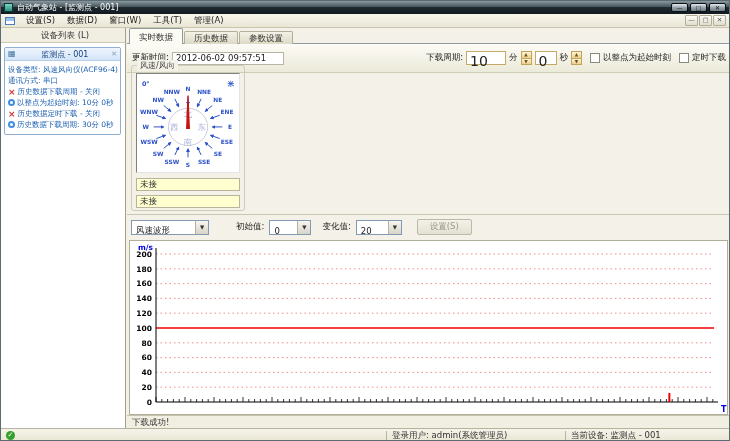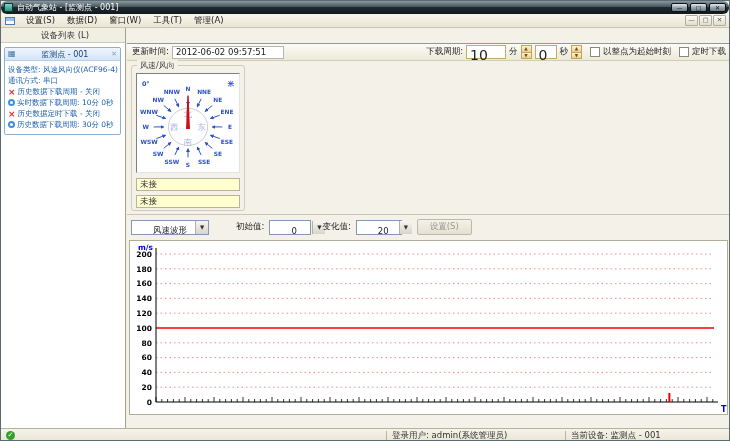--- a/index.html
+++ b/index.html
@@ -1,20 +1,20 @@
 <!DOCTYPE html>
 <html><head>
 <meta charset="utf-8">
 <style>
   *{margin:0;padding:0;box-sizing:border-box;}
   html,body{width:730px;height:441px;background:#fff;}
   body{font-family:"DejaVu Sans",sans-serif;font-size:9px;color:#222;}
   .window{position:relative;width:730px;height:441px;background:#f1efe2;overflow:hidden;border:1px solid #5c6a72;}
   
-  .titlebar{position:absolute;left:0;top:0;width:100%;height:13px;background:linear-gradient(#8a98a0,#46545c 45%,#1f2930 50%,#10191f);display:flex;align-items:center;padding:0 3px;border-radius:6px;}
+  .titlebar{position:absolute;left:0;top:0;width:100%;height:13px;background:linear-gradient(#8a98a0,#46545c 45%,#1f2930 50%,#10191f);display:flex;align-items:center;padding:0 3px;}
   .title-icon{width:9px;height:9px;background:linear-gradient(#7fd4c8,#2a8f7f);border:1px solid #0d3a33;margin-right:4px;flex:none;}
   .title-text{color:#fff;font-size:8px;flex:1;white-space:nowrap;overflow:hidden;}
   .tb-btn{width:17px;height:9px;margin-left:2px;border:1px solid #0b1115;border-radius:2px;background:linear-gradient(#e5ebee,#9aa6ad 50%,#6e7b83);font-size:6px;line-height:7px;text-align:center;color:#111;flex:none;}
   
   .menubar{position:absolute;left:0;top:13px;width:100%;height:14px;background:linear-gradient(#f8f6eb,#e9e6d6);border-bottom:1px solid #c9c5b0;display:flex;align-items:center;padding:0 3px;}
   .mdi-icon{width:10px;height:8px;border:1px solid #4a7ebb;background:linear-gradient(#9cc0e8 0 3px,#fff 3px);margin:0 5px 0 1px;flex:none;}
   .menu-item{padding:1px 6px;font-size:8.5px;color:#222;white-space:nowrap;}
   .mdi-btns{margin-left:auto;display:flex;gap:1px;}
   .mdi-btn{width:13px;height:11px;border:1px solid #b1ae9d;background:linear-gradient(#fcfbf6,#e0ddcd);font-size:6.5px;line-height:9px;text-align:center;color:#555;border-radius:1px;}
   
@@ -28,21 +28,21 @@
   .dp-body{padding:3px 2px 4px 3px;}
   .dev-line{display:flex;align-items:center;min-height:11px;font-size:7.5px;color:#1c5fb0;white-space:nowrap;overflow:hidden;}
   .ic{display:inline-block;margin-right:2px;flex:none;}
   .ic-x{color:#d03030;font-weight:bold;font-size:9px;line-height:8px;}
   .ic-clock{width:7px;height:7px;border-radius:50%;border:2px solid #3f8fe0;}
   
   .main{position:absolute;left:126px;top:27px;width:604px;height:400px;background:#f4f2e8;}
   .tabbar{position:absolute;left:2px;top:0;height:16px;display:flex;align-items:flex-end;z-index:3;}
   .tab{height:13px;padding:1px 9px 0;font-size:8.5px;border:1px solid #b2af9a;border-bottom:none;background:linear-gradient(#f4f2e6,#dcd9c6);margin-right:1px;border-radius:2px 2px 0 0;color:#333;white-space:nowrap;}
   .tab.active{height:16px;padding-top:3px;background:#fbfaf3;border-color:#8e9a9b;}
-  .toolbar{position:absolute;left:0;top:15px;width:100%;height:18px;background:linear-gradient(#fcfbf6,#ecead9);border-top:1px solid #8e9a9b;border-bottom:1px solid #cfccb8;display:flex;align-items:center;padding:8px 5px;gap:3px;}
+  .toolbar{position:absolute;left:0;top:15px;width:100%;height:18px;background:linear-gradient(#fcfbf6,#ecead9);border-top:1px solid #8e9a9b;border-bottom:1px solid #cfccb8;display:flex;align-items:center;padding:14px 5px;gap:3px;}
   .tb-label{font-size:8.5px;color:#222;white-space:nowrap;}
   .time-box{width:112px;height:13px;background:#fff;border:1px solid #b8b5a4;font-size:8.5px;padding:0 3px;line-height:11px;}
   .flex-sp{flex:1;}
   .num-box{width:40px;height:14px;background:#fff;border:1px solid #c3aa67;font-size:14px;padding:1px 3px;}
   .num-box.small{width:22px;}
   .spin{display:inline-flex;flex-direction:column;width:11px;height:14px;}
   .sp-u,.sp-d{flex:1;font-size:4.5px;line-height:5px;text-align:center;color:#6b5318;background:linear-gradient(#fdf4d8,#eccf8e);border:1px solid #c2a35a;}
   .sp-d{border-top:none;}
   .chk-group{display:inline-flex;align-items:center;margin-left:5px;}
   .chk{width:10px;height:10px;background:#fff;border:1px solid #8a8a7c;margin-right:3px;flex:none;}
@@ -50,21 +50,21 @@
   
   .content{position:absolute;left:0;top:33px;width:100%;height:367px;}
   .groupbox{position:absolute;left:4px;top:4px;width:114px;height:146px;border:1px solid #cfccb8;border-radius:3px;}
   .gb-label{position:absolute;top:-6px;left:5px;background:#f4f2e8;padding:0 3px;font-size:8px;color:#444;}
   .compass{position:absolute;left:4px;top:7px;width:104px;height:100px;background:#fff;border:1px solid;border-color:#808080 #e4e4e4 #e4e4e4 #808080;}
   .wind-field{position:absolute;left:4px;width:104px;height:13px;background:#ffffd0;border:1px solid #b8b49e;font-size:8.5px;padding:0 3px;line-height:11px;color:#333;}
   .wf1{top:112px;} .wf2{top:129px;}
   .divider{position:absolute;left:0;top:153px;width:100%;border-top:1px solid #c9c6b2;}
   .wave-row{position:absolute;left:4px;top:157px;height:18px;display:flex;align-items:center;gap:5px;}
   .dd{display:inline-flex;align-items:center;height:15px;background:#fff;border:1px solid #8399b1;font-size:8.5px;}
-  .dd>span:first-child{flex:1;padding:0 21px;white-space:nowrap;overflow:hidden;margin-top:8px;}
+  .dd>span:first-child{flex:1;padding:0 4px;white-space:nowrap;overflow:hidden;margin-top:8px;}
   .dd-btn{width:13px;height:13px;background:linear-gradient(#f6f5f0,#d8d5c8);border-left:1px solid #b4b1a2;font-size:5.5px;line-height:13px;text-align:center;color:#333;flex:none;}
   .w78{width:78px;} .w42{width:42px;} .w46{width:46px;}
   .set-btn{height:16px;padding:0 12px;margin-left:10px;font-size:8.5px;font-family:inherit;color:#9a978b;background:linear-gradient(#f4f2e8,#e4e1d2);border:1px solid #bcb9ab;border-radius:2px;}
   .chart-panel{position:absolute;left:2px;top:179px;width:599px;height:175px;background:#fff;border:1px solid #b0ad9a;}
   .chart-panel svg{display:block;width:597px;height:173px;}
   .ch-ytick{font-size:7.5px;font-weight:bold;fill:#000;}
   .ch-unit{font-size:7.5px;font-weight:bold;fill:#0000e0;}
   .ch-T{font-size:8px;font-weight:bold;fill:#0000e0;}
   .c-corner{font-size:6.5px;fill:#2b50c8;font-weight:bold;}
   .c-dir{font-size:6px;fill:#2b50c8;font-weight:bold;}
@@ -120,35 +120,40 @@
           </div>
           <div class="dev-line">
             <span class="dev-text">通讯方式: 串口</span>
           </div>
           <div class="dev-line">
             <span class="ic ic-x">×</span>
             <span class="dev-text">历史数据下载周期 - 关闭</span>
           </div>
           <div class="dev-line">
             <span class="ic ic-clock"></span>
-            <span class="dev-text">实时数据下载周期: 10分 0秒</span>
+            <span class="dev-text">以整点为起始时刻: 10分 0秒</span>
           </div>
           <div class="dev-line">
             <span class="ic ic-x">×</span>
             <span class="dev-text">历史数据定时下载 - 关闭</span>
           </div>
           <div class="dev-line">
             <span class="ic ic-clock"></span>
             <span class="dev-text">历史数据下载周期: 30分 0秒</span>
           </div>
         </div>
     </div>
   </div>
 
   <div class="main">
+    <div class="tabbar" id="tabbar">
+        <span class="tab active">实时数据</span>
+        <span class="tab">历史数据</span>
+        <span class="tab">参数设置</span>
+      </div>
 
     <div class="toolbar">
       <span class="tb-label">更新时间:</span>
       <span class="time-box">2012-06-02 09:57:51</span>
       <span class="flex-sp"></span>
       <span class="tb-label">下载周期:</span>
       <span class="num-box">10</span>
       <span class="tb-label">分</span>
       <span class="spin">
           <span class="sp-u">▲</span>
@@ -366,20 +371,21 @@
             <line x1="559.6000000000004" y1="161" x2="559.6000000000004" y2="158" stroke="#000" stroke-width="0.8"></line>
             <line x1="565.4000000000003" y1="161" x2="565.4000000000003" y2="158" stroke="#000" stroke-width="0.8"></line>
             <line x1="571.2000000000003" y1="161" x2="571.2000000000003" y2="158" stroke="#000" stroke-width="0.8"></line>
             <line x1="577.0000000000002" y1="161" x2="577.0000000000002" y2="156" stroke="#000" stroke-width="0.8"></line>
             <line x1="582.8000000000002" y1="161" x2="582.8000000000002" y2="158" stroke="#000" stroke-width="0.8"></line>
             <line x1="539.36" y1="161" x2="539.36" y2="152" stroke="#ee0000" stroke-width="2"></line>
             <text x="591" y="171" class="ch-T">T</text>
           </svg>
       </div>
 
+      <div class="dl-status">下载成功!</div>
     </div>
   </div>
 
   <div class="statusbar">
     <div class="sb-sec s1">
       <span class="sb-check">✓</span>
     </div>
     <div class="sb-div"></div>
     <div class="sb-sec s2">登录用户: admin(系统管理员)</div>
     <div class="sb-div"></div>

